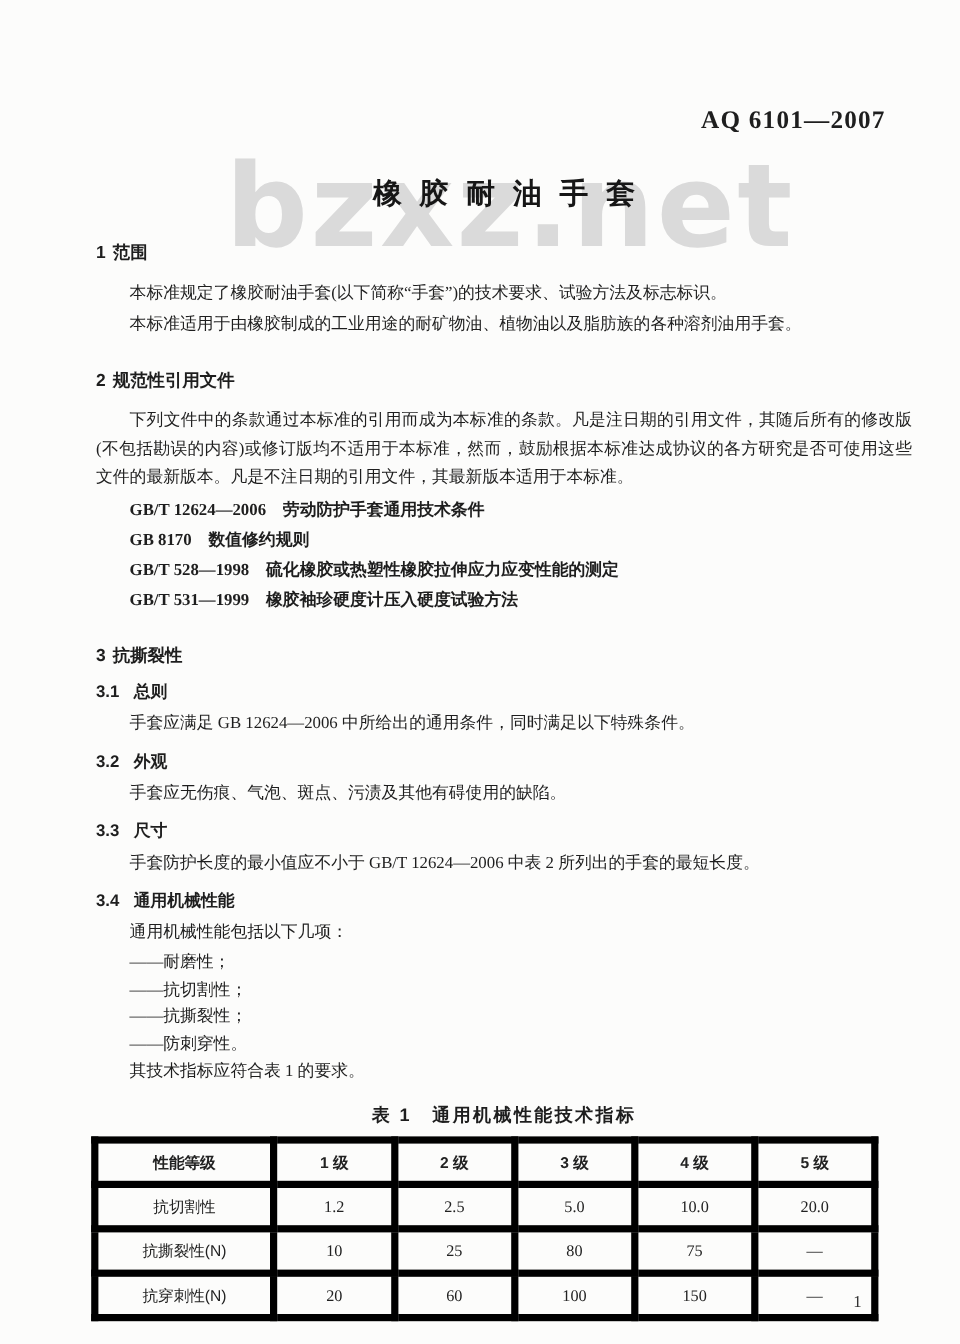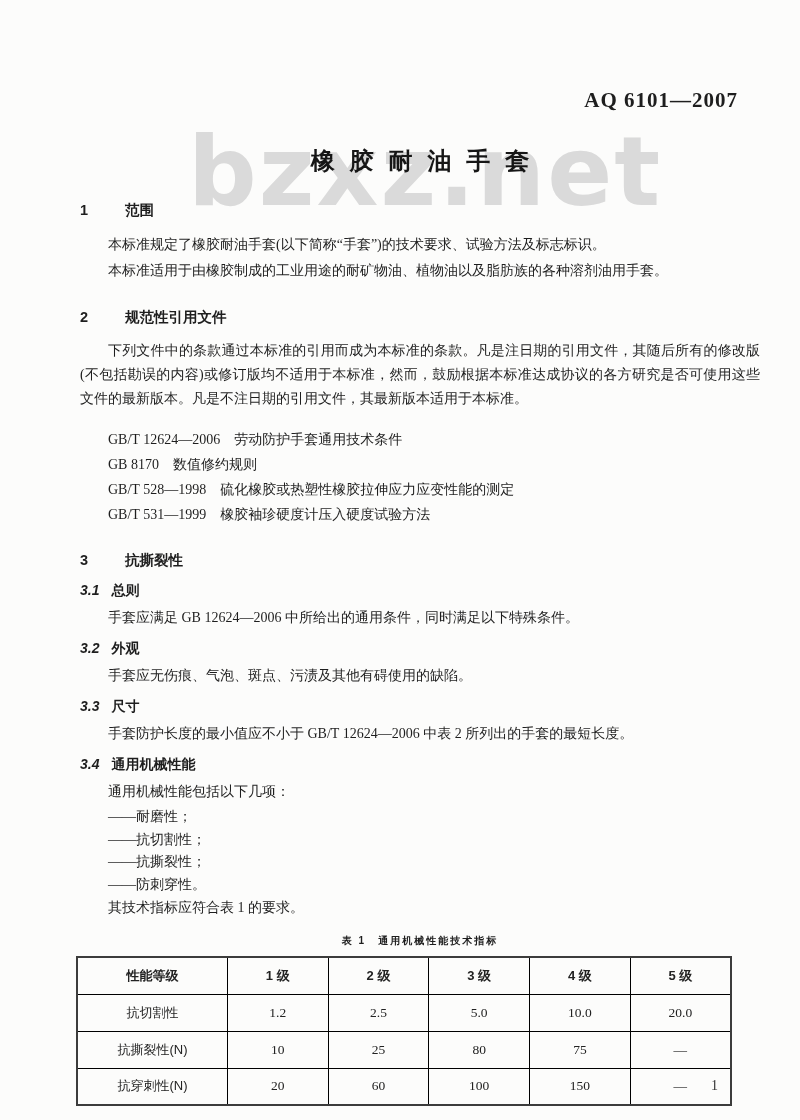--- a/index.html
+++ b/index.html
@@ -48,67 +48,67 @@
     color: #161616;
   }
   .sec-h {
     font-family: "Liberation Sans", "DejaVu Sans", sans-serif;
     font-weight: bold;
     font-size: 14.5px;
     margin-top: 24px;
     margin-bottom: 12px;
   }
   .sec-h .num { display: inline-block; min-width: 14px; }
-  .sec-h .txt { margin-left: 31px; }
+  .sec-h .txt { margin-left: 0; }
   .sub-h {
     font-family: "Liberation Sans", "DejaVu Sans", sans-serif;
     font-weight: bold;
     font-size: 14px;
     margin-top: 10px;
     margin-bottom: 6px;
   }
-  .sub-h .num { display: inline-block; font-style: italic; }
+  .sub-h .num { display: inline-block; }
   .sub-h .txt { margin-left: 12px; text-align: center; }
   p.body-p {
     font-size: 14px;
     line-height: 26px;
     text-indent: 2em;
     text-align: justify;
   }
   p.tight { line-height: 24px; }
-  .ref-list { list-style: none; margin: 16px 0 0 0; }
+  .ref-list { list-style: none; margin: 2px 0 0 0; font-weight: bold; }
   .ref-list li {
     font-size: 14px;
     line-height: 25px;
     padding-left: 2em;
   }
   .dash-list { list-style: none; margin-top: 2px; }
   .dash-list li {
     font-size: 14px;
     line-height: 22.5px;
     padding-left: 2em;
   }
   .table-title {
     text-align: center;
     font-family: "Liberation Sans", "DejaVu Sans", sans-serif;
     font-weight: bold;
-    font-size: 10px;
+    font-size: 15px;
     margin-top: 14px;
     margin-bottom: 8px;
     letter-spacing: 2px;
   }
   table.t1 {
     width: 656px;
     margin-left: -4px;
     border-collapse: collapse;
     border: 2px solid #3c3c3c;
     table-layout: fixed;
   }
   table.t1 th, table.t1 td {
-    border: 1px solid #000000;
+    border: 6px solid #000000;
     text-align: center;
     vertical-align: middle;
     font-size: 13.5px;
     font-weight: normal;
     height: 37px;
     padding: 2px 4px;
     color: #222;
   }
   table.t1 th { font-family: "Liberation Sans", "DejaVu Sans", sans-serif; font-weight: bold; font-size: 13px; }
   table.t1 col.c-label { width: 23%; }

